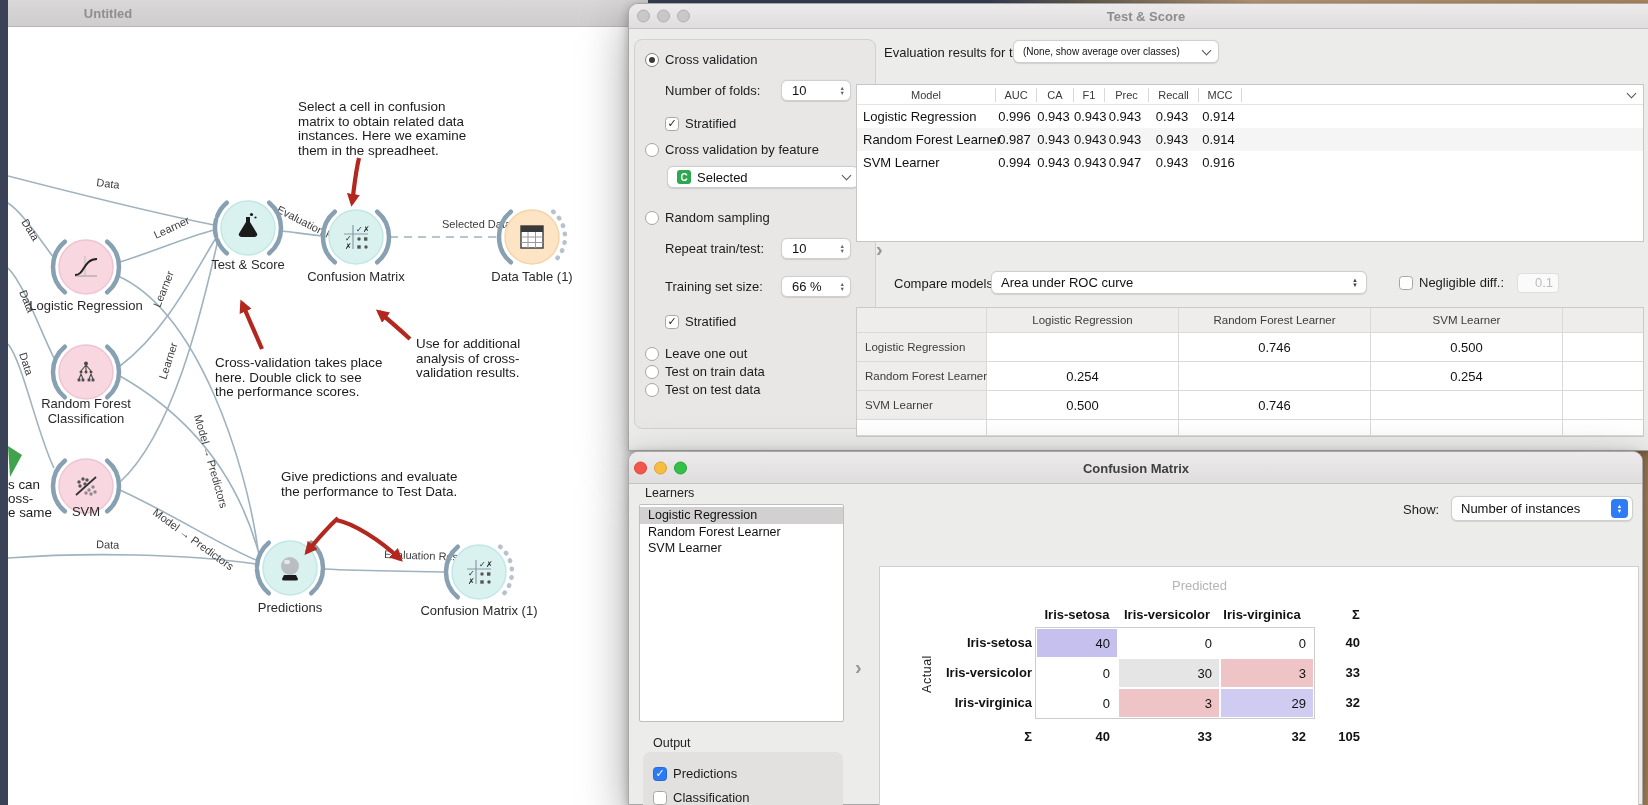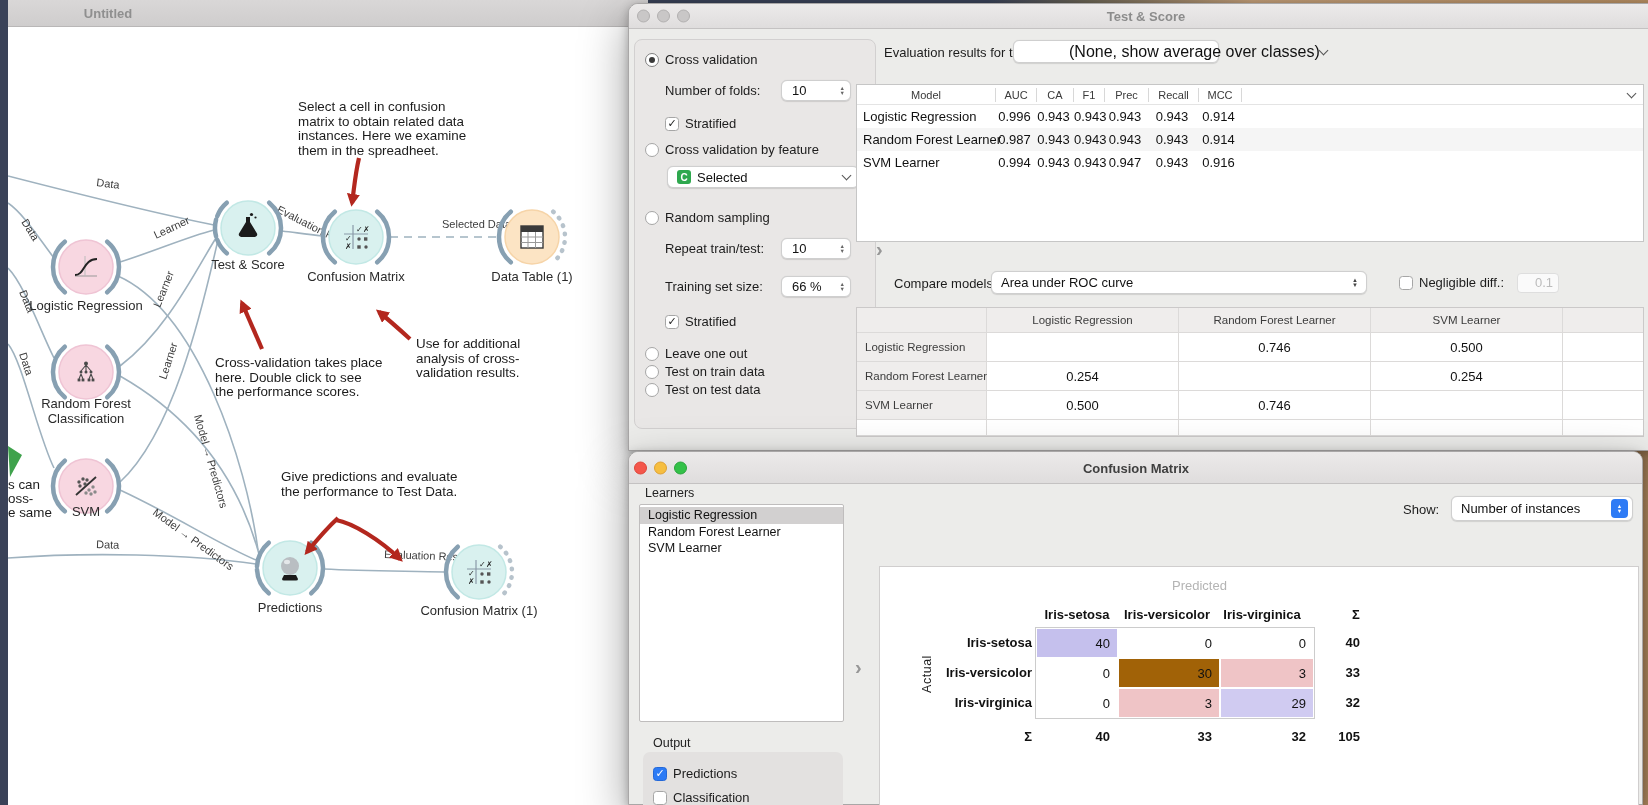--- a/index.html
+++ b/index.html
@@ -317,21 +317,21 @@
           </div>
           <div class="ctl-row" style="left: 10px; top: 342px;">
             <span class="radio"></span>
             <span>Test on test data</span>
           </div>
         </div>
       <span class="collapse" style="left:247px;top:208px;">›</span>
 
       <span class="evlabel" style="left:255px;top:15px;">Evaluation results for target</span>
       <div class="dropdown whitebox" style="left:384px;top:10px;width:206px;height:23px;">
-        <span style="font-size:16px;margin-left:46px;">(None, show average over classes)</span>
+        <span style="font-size:10px;">(None, show average over classes)</span>
         <span class="chev" style="margin-top:-3px;"></span>
       </div>
 
       <div id="eval-table">
           <div class="ev-hrow">
             <span class="ev-hcell">Model</span>
             <span class="ev-hcell">AUC</span>
             <span class="ev-hcell">CA</span>
             <span class="ev-hcell">F1</span>
             <span class="ev-hcell">Prec</span>
@@ -463,21 +463,21 @@
           <span class="mx-abs" style="left: 472px; top: 40px; font-size: 13px; font-weight: bold; color: rgb(17, 17, 17);">Σ</span>
           <span class="mx-abs" style="left: 40px; top: 107px; transform: rotate(-90deg) translateX(-50%); transform-origin: left top; font-size: 12.5px; color: rgb(34, 34, 34); letter-spacing: 0.5px;">Actual</span>
           <span class="mx-abs" style="left: 0px; top: 68px; width: 152px; text-align: right; font-size: 13px; font-weight: bold; color: rgb(17, 17, 17);">Iris-setosa</span>
           <span class="mx-abs" style="left: 0px; top: 98px; width: 152px; text-align: right; font-size: 13px; font-weight: bold; color: rgb(17, 17, 17);">Iris-versicolor</span>
           <span class="mx-abs" style="left: 0px; top: 128px; width: 152px; text-align: right; font-size: 13px; font-weight: bold; color: rgb(17, 17, 17);">Iris-virginica</span>
           <div id="mx-grid">
             <span class="mx-cell" style="background: rgb(197, 192, 237);">40</span>
             <span class="mx-cell" style="background: rgb(255, 255, 255);">0</span>
             <span class="mx-cell" style="background: rgb(255, 255, 255);">0</span>
             <span class="mx-cell" style="background: rgb(255, 255, 255);">0</span>
-            <span class="mx-cell" style="background: #a16207;">30</span>
+            <span class="mx-cell" style="background: #e5e5e5;">30</span>
             <span class="mx-cell" style="background: rgb(239, 196, 198);">3</span>
             <span class="mx-cell" style="background: rgb(255, 255, 255);">0</span>
             <span class="mx-cell" style="background: rgb(239, 196, 198);">3</span>
             <span class="mx-cell" style="background: rgb(208, 203, 241);">29</span>
           </div>
           <span class="mx-abs" style="left: 430px; top: 68px; width: 50px; text-align: right; font-size: 13px; font-weight: bold; color: rgb(17, 17, 17);">40</span>
           <span class="mx-abs" style="left: 430px; top: 98px; width: 50px; text-align: right; font-size: 13px; font-weight: bold; color: rgb(17, 17, 17);">33</span>
           <span class="mx-abs" style="left: 430px; top: 128px; width: 50px; text-align: right; font-size: 13px; font-weight: bold; color: rgb(17, 17, 17);">32</span>
           <span class="mx-abs" style="left: 0px; top: 162px; width: 152px; text-align: right; font-size: 13px; font-weight: bold; color: rgb(17, 17, 17);">Σ</span>
           <span class="mx-abs" style="left: 177px; top: 162px; width: 53px; text-align: right; font-size: 13px; font-weight: bold; color: rgb(17, 17, 17);">40</span>

